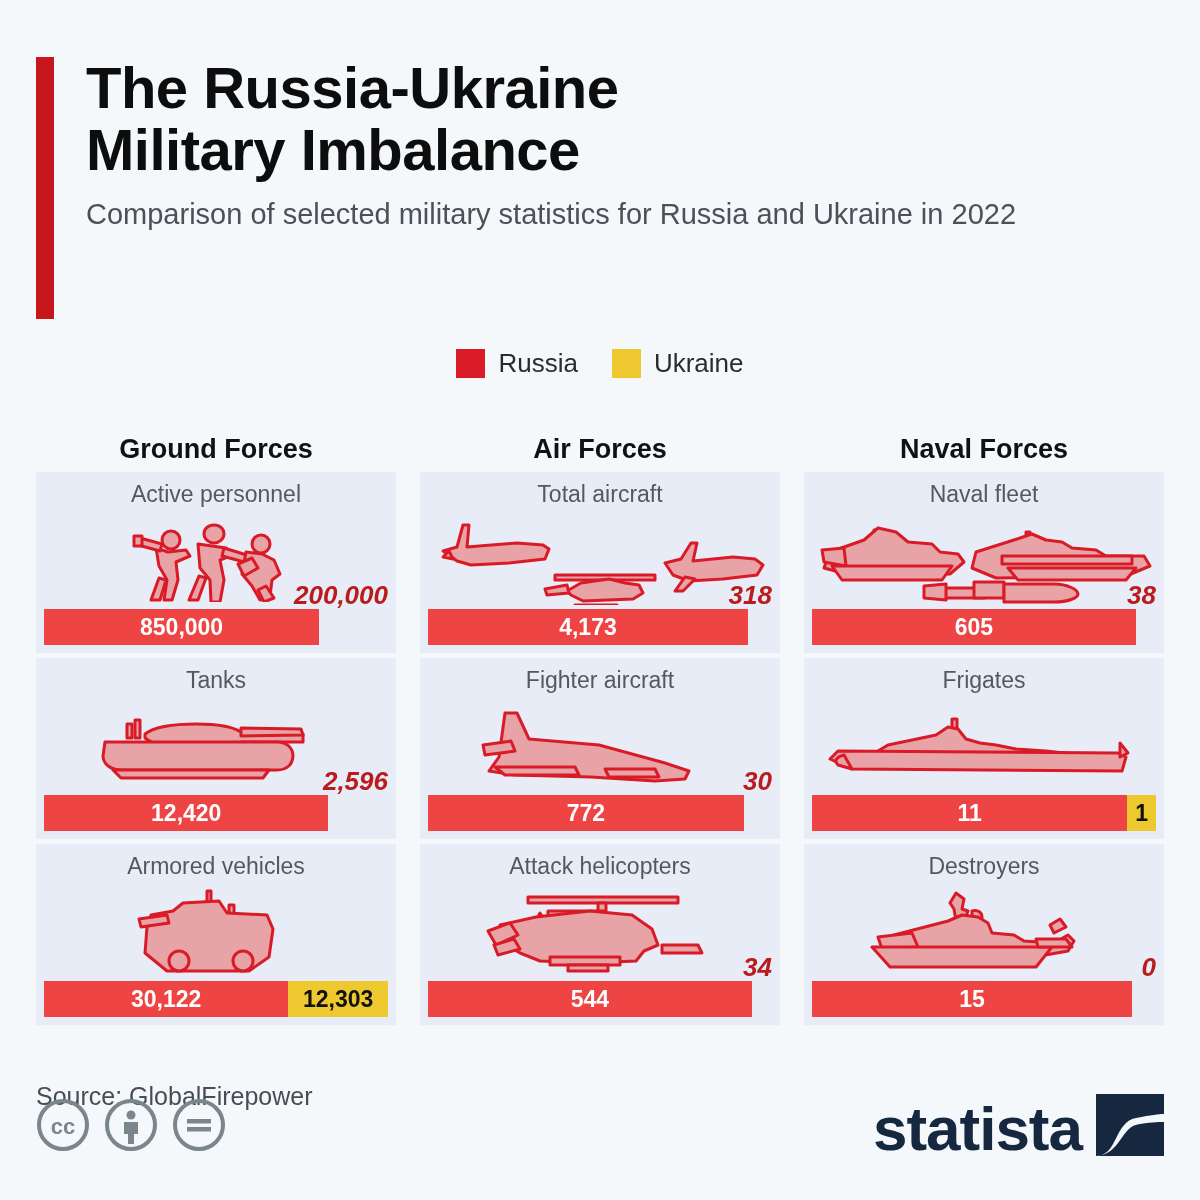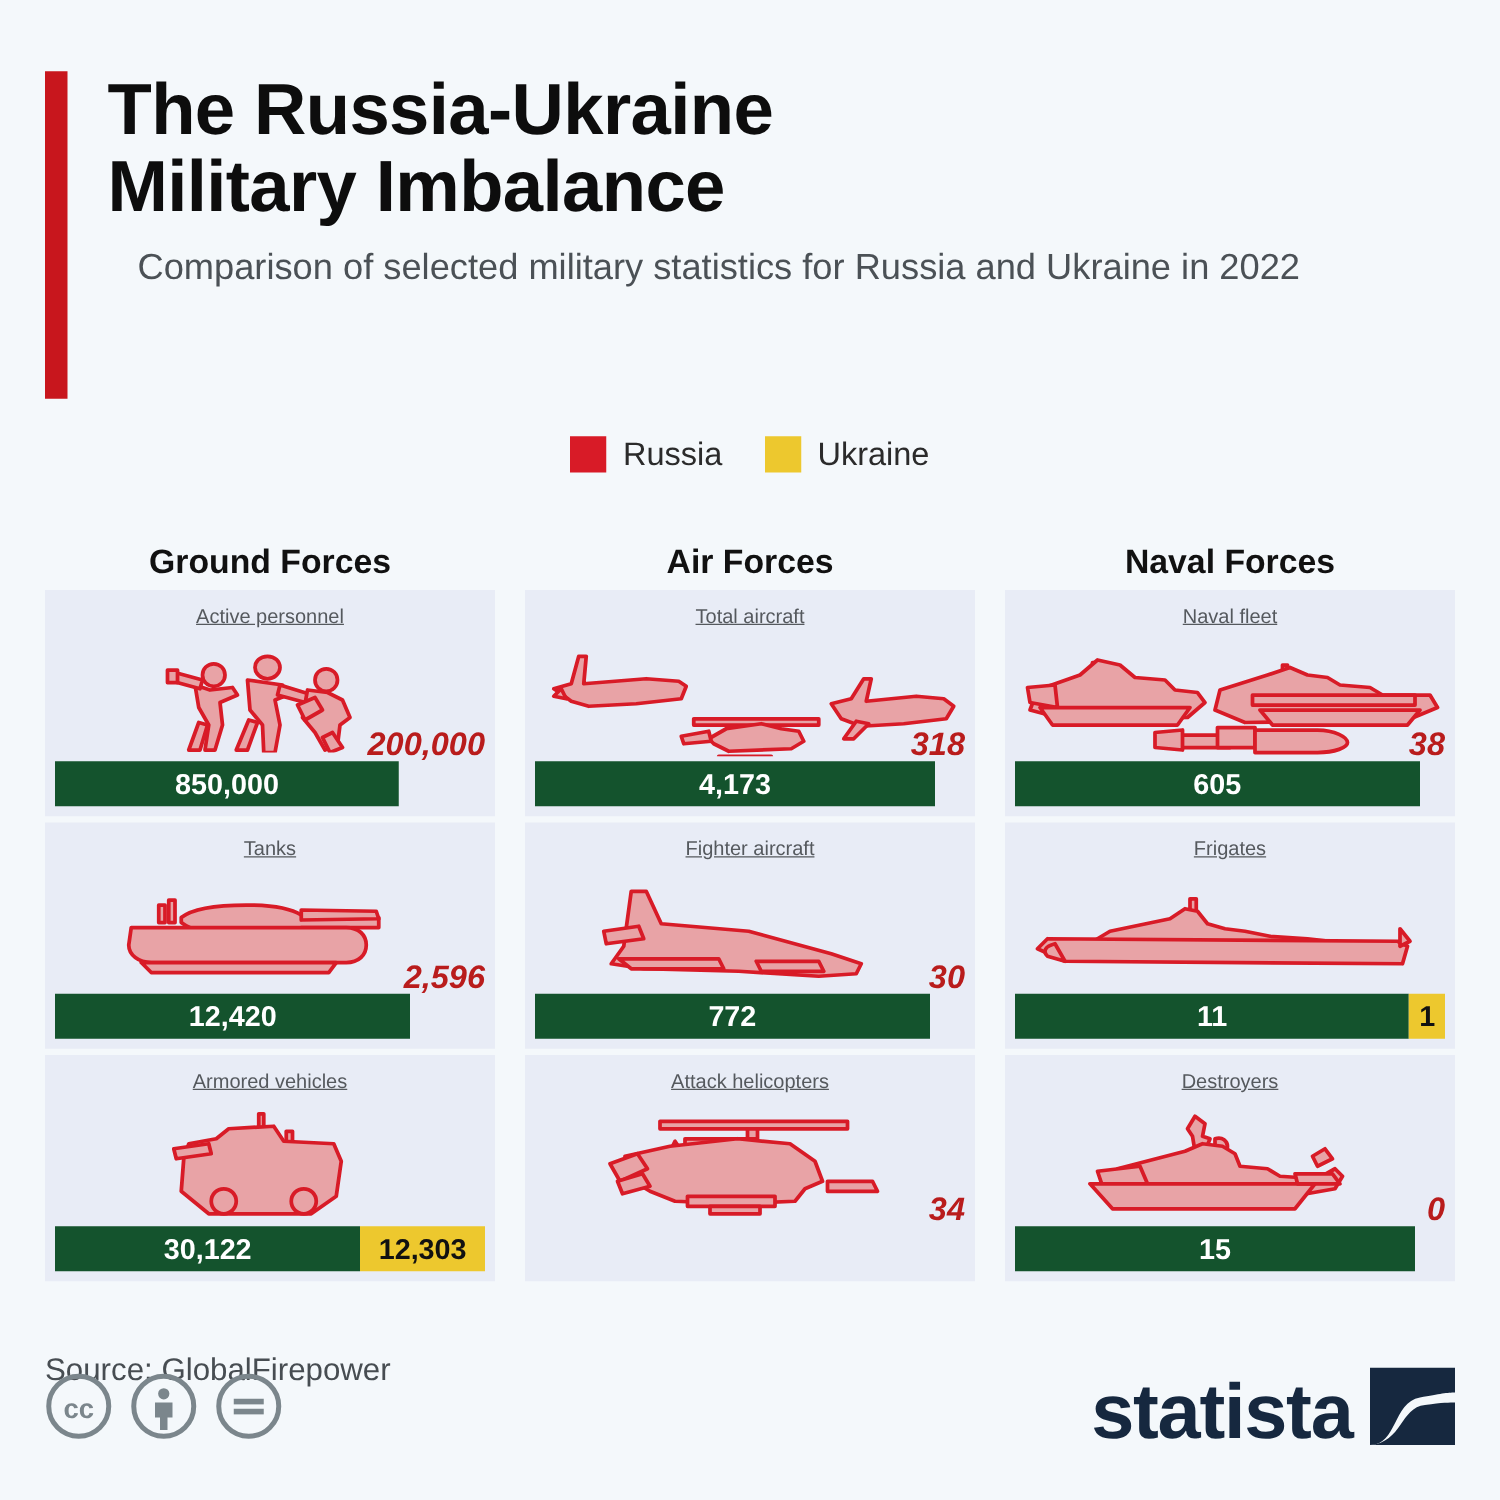--- a/index.html
+++ b/index.html
@@ -15,21 +15,21 @@
   
   .header{position:absolute;left:36px;top:57px;width:1100px;}
   .accent-bar{position:absolute;left:0;top:0;width:18px;height:262px;background:#c8161d;}
   .title{
     margin:0;padding:0 0 0 50px;
     font-size:58px;line-height:62px;font-weight:bold;color:#0d0d0d;
     letter-spacing:-0.5px;
   }
   .title .ln{display:block;}
   .subtitle{
-    margin:0;padding:14px 0 0 74px;
+    margin:0;padding:14px 0 0 50px;
     font-size:29px;line-height:38px;color:#4b5156;font-weight:normal;
     max-width:1000px;
   }
 
   
   .legend{position:absolute;left:0;top:348px;width:1200px;display:flex;justify-content:center;align-items:center;gap:34px;}
   .legend-item{display:flex;align-items:center;gap:13px;}
   .legend-swatch{width:29px;height:29px;display:block;}
   .legend-label{font-size:26px;color:#2b2b2b;}
 
@@ -42,41 +42,40 @@
   }
   .panel{
     background:#e8ecf6;
     height:181px;
     margin-bottom:5px;
     position:relative;
     box-sizing:border-box;
     padding:8px;
   }
   .panel-label{
-    text-align:center;font-size:16px;color:#55595e;line-height:28px;
+    text-align:center;font-size:23px;color:#55595e;line-height:28px;
     height:30px;
-    text-decoration:underline;
   }
   .icon-area{
     position:absolute;left:8px;right:8px;top:42px;height:92px;
     display:flex;align-items:center;justify-content:center;
   }
   .icon-area svg{display:block;}
   .ua-outside{
     position:absolute;right:8px;bottom:45px;
     font-size:26px;font-weight:bold;color:#b91c1c;
     line-height:26px;
     font-style:italic;
   }
   .bar{
     position:absolute;left:8px;right:8px;bottom:8px;height:36px;
     display:flex;
   }
   .seg-ru{
-    background:#14532d;height:100%;
+    background:#ef4444;height:100%;
     display:flex;align-items:center;justify-content:center;
     color:#fff;font-size:23px;font-weight:bold;
     overflow:hidden;white-space:nowrap;
   }
   .seg-ua{
     background:#edc82e;height:100%;
     display:flex;align-items:center;justify-content:center;
     color:#111;font-size:23px;font-weight:bold;
     overflow:hidden;white-space:nowrap;
   }
@@ -256,20 +255,24 @@
               <path d="M20 34l36-8 54-6 42 4 20 14 6 16-14 6-8 10-46 2-50-2-20-8-20-12z"></path>
               <path d="M8 40l22-8 8 12-22 10z"></path>
               <path d="M14 54l20-6 6 10-22 6z"></path>
               <path d="M182 54h36l4 8h-40z"></path>
               <path d="M70 66h70v8H70z"></path>
               <path d="M88 74h40v6H88z"></path>
             </g>
           </svg>
         </div>
         <div class="ua-outside">34</div>
+        <div class="bar">
+          <div class="seg-ru" style="width:94.1%">544</div>
+          <div class="seg-ua empty" style="width:5.9%"></div>
+        </div>
       </div>
     </div>
 
     <div class="column">
       <div class="col-title">Naval Forces</div>
 
       <div class="panel">
         <div class="panel-label">Naval fleet</div>
         <div class="icon-area">
           <svg width="340" height="92" viewBox="0 0 340 92">

